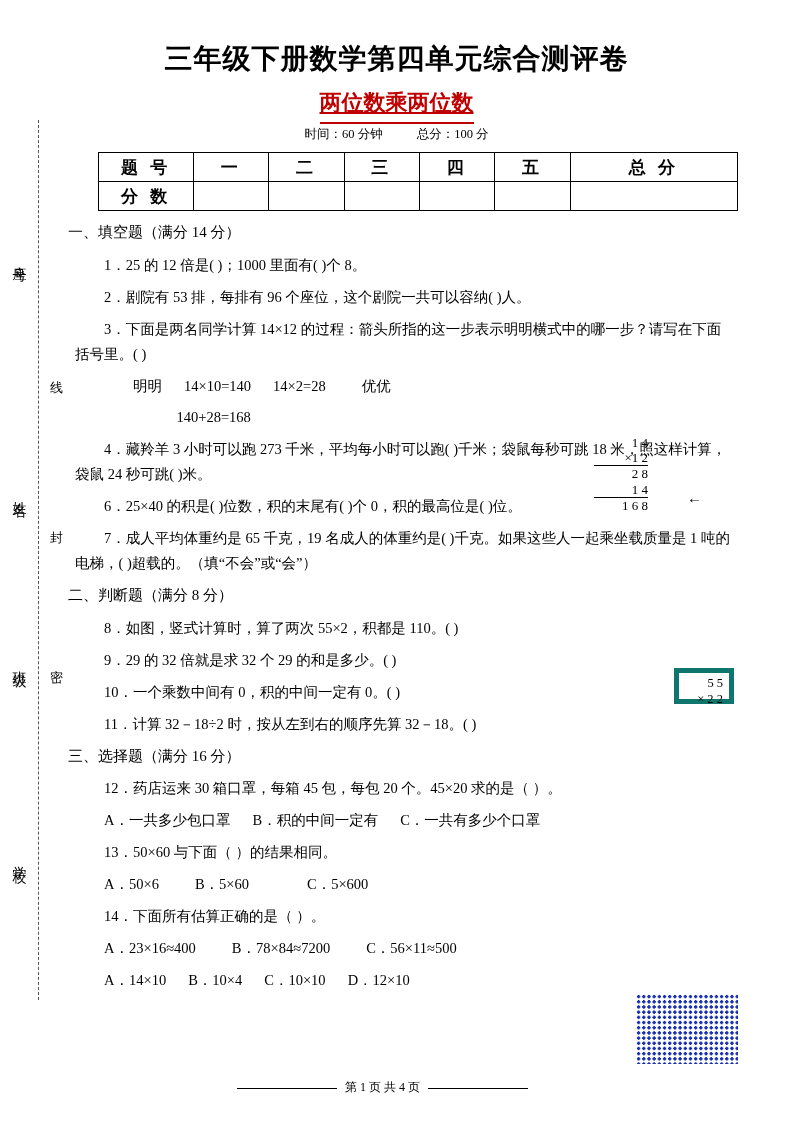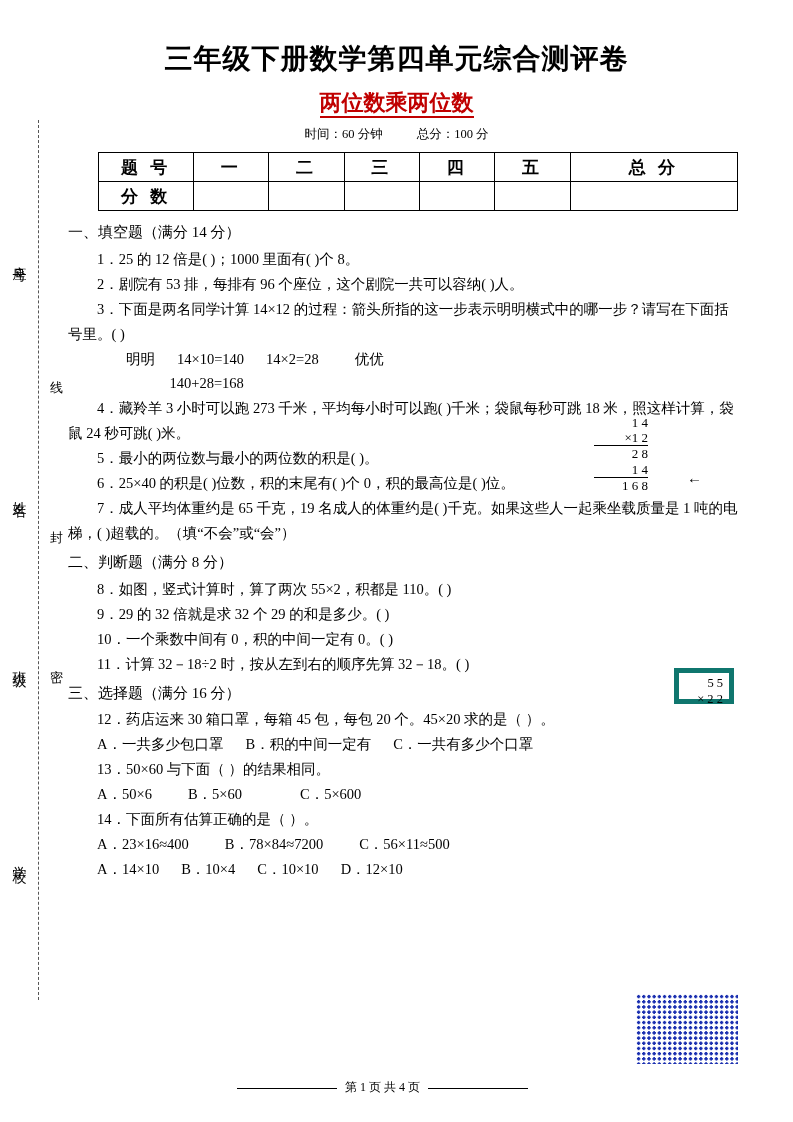--- a/index.html
+++ b/index.html
@@ -80,21 +80,22 @@
     top: 88px;
     left: 0;
     width: 793px;
     text-align: center;
     font-size: 22px;
     font-weight: bold;
     color: #c00000;
   }
   .subtitle span {
     border-bottom: 2px solid #c00000;
-    padding-bottom: 1px;
+    padding-bottom: 7px;
+    text-decoration: underline;
   }
   .meta {
     position: absolute;
     top: 126px;
     left: 0;
     width: 793px;
     text-align: center;
     font-size: 12.5px;
   }
   .meta .gap { display: inline-block; width: 34px; }
@@ -131,21 +132,21 @@
     font-size: 14.5px;
     line-height: 1.72;
   }
   .sec-title {
     font-size: 15px;
     margin-top: 4px;
     margin-bottom: 1px;
   }
   .q {
     text-indent: 2em;
-    margin: 0;
+    margin: 7px;
   }
   .opts {
     text-indent: 2em;
   }
   .opt-gap { display: inline-block; width: 36px; }
   .opt-gap-sm { display: inline-block; width: 22px; }
 
   
   .vcalc {
     position: absolute;
@@ -275,21 +276,20 @@
         <div>1 4</div>
         <div class="l2">×1 2</div>
         <div>2 8</div>
         <div class="l4">1 4</div>
         <div>1 6 8</div>
       </div>
       <div class="arrow">←</div>
     </div>
 
     <p class="q">4．藏羚羊 3 小时可以跑 273 千米，平均每小时可以跑(            )千米；袋鼠每秒可跳 18 米，照这样计算，袋鼠 24 秒可跳(             )米。</p>
-    <p class="q">5．最小的两位数与最小的两位数的积是(               )。</p>
     <p class="q">6．25×40 的积是(              )位数，积的末尾有(              )个 0，积的最高位是(             )位。</p>
     <p class="q">7．成人平均体重约是 65 千克，19 名成人的体重约是(             )千克。如果这些人一起乘坐载质量是 1 吨的电梯，(              )超载的。（填“不会”或“会”）</p>
 
     <div class="sec-title">二、判断题（满分 8 分）</div>
     <p class="q">8．如图，竖式计算时，算了两次 55×2，积都是 110。(              )</p>
     <p class="q">9．29 的 32 倍就是求 32 个 29 的和是多少。(              )</p>
     <p class="q">10．一个乘数中间有 0，积的中间一定有 0。(             )</p>
     <p class="q">11．计算 32－18÷2 时，按从左到右的顺序先算 32－18。(              )</p>
 
     <div class="sec-title">三、选择题（满分 16 分）</div>

